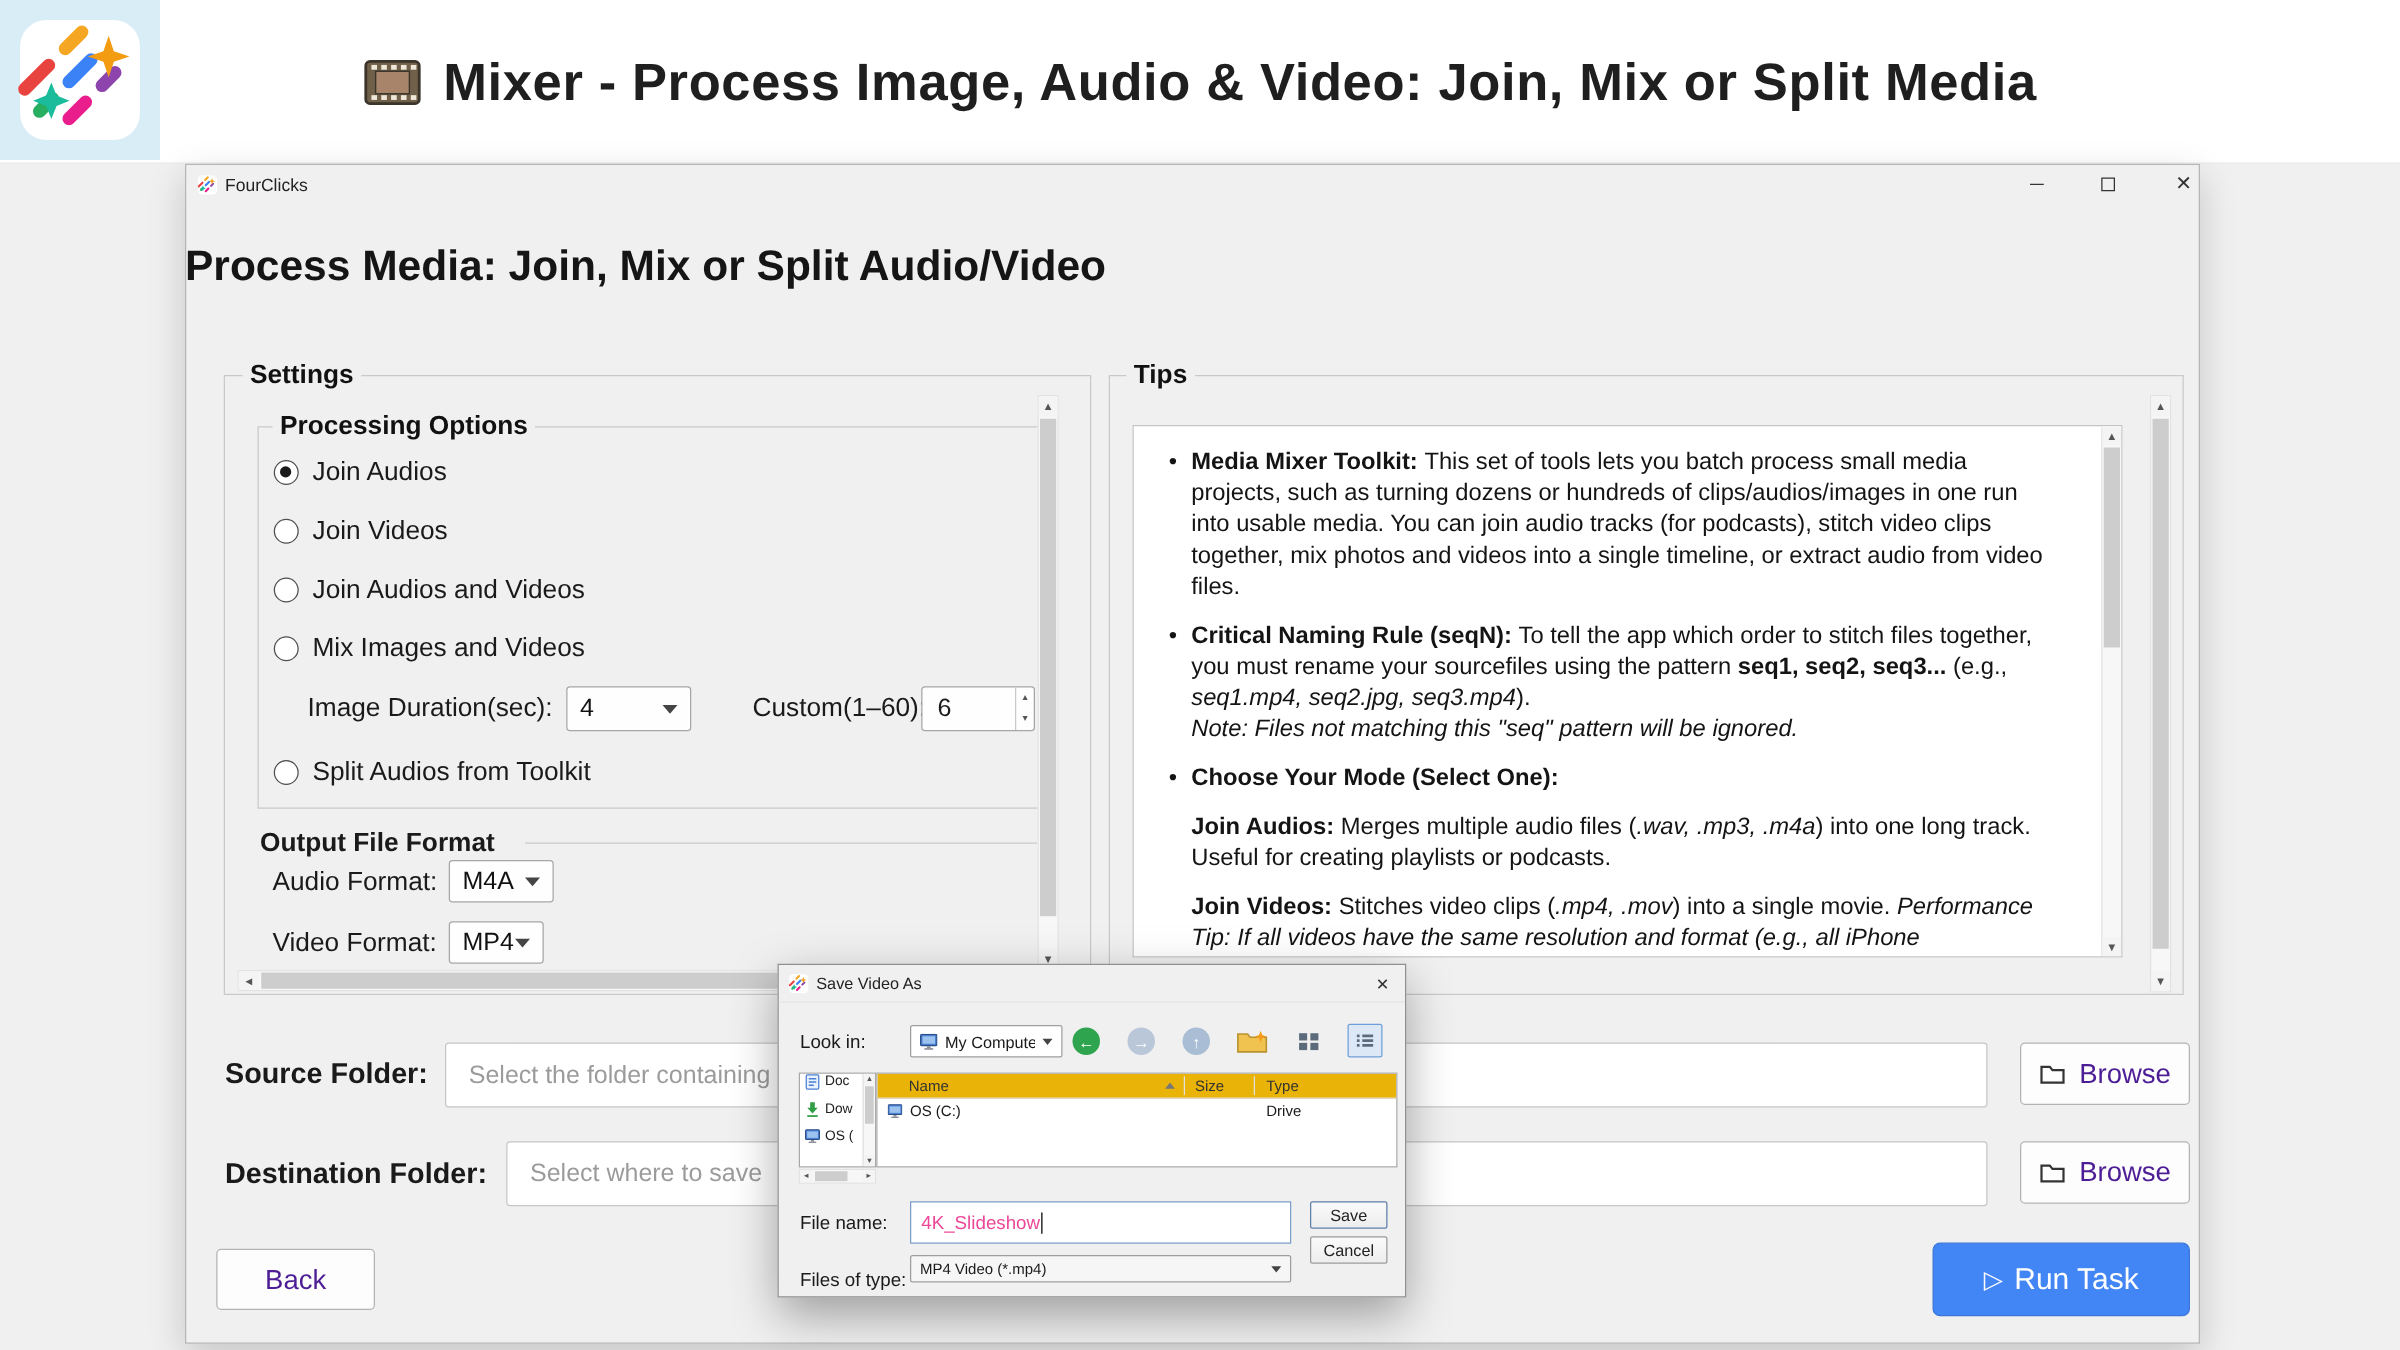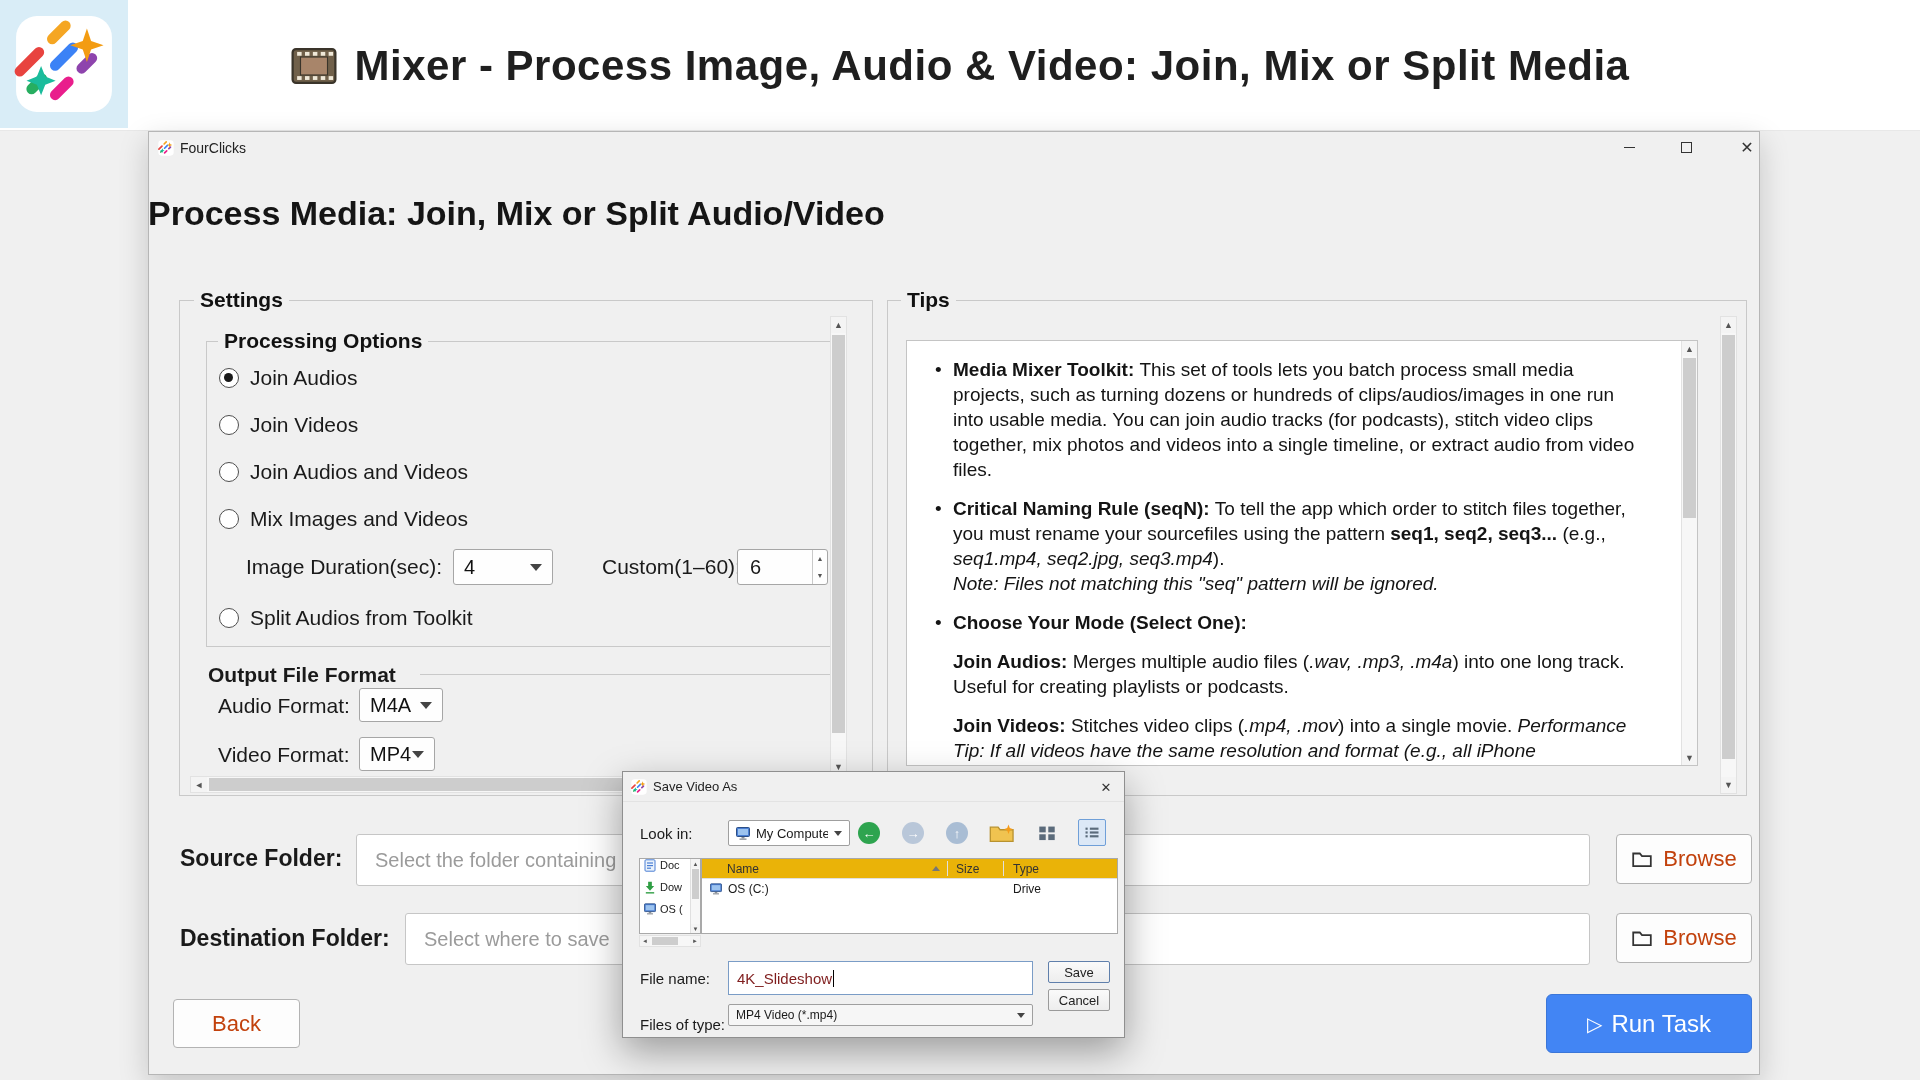--- a/index.html
+++ b/index.html
@@ -52,38 +52,38 @@
 
   
   .tips-area { position:absolute; background:#ffffff; border:1px solid #c4c4c4; overflow:hidden; }
   .tips-text { position:absolute; left:22px; top:16px; right:48px; font-size:19px; line-height:25px; color:#141414; }
   .tip-para { position:relative; padding-left:24px; margin-bottom:14px; }
   .tip-para.bullet .tip-bullet { position:absolute; left:6px; }
 
   
   .big-input { position:absolute; background:#fff; border:1px solid #c6c6c6; border-radius:3px; font-size:20px; padding:0 18px; color:#222; font-family:"Liberation Sans",sans-serif; }
   .big-input::placeholder { color:#9b9b9b; }
-  .btn { position:absolute; background:#fdfdfd; border:1px solid #b3b3b3; border-radius:4px; display:flex; align-items:center; justify-content:center; gap:10px; font-size:22px; color:#c2410c; cursor:default; }
+  .btn { position:absolute; background:#fdfdfd; border:1px solid #b3b3b3; border-radius:4px; display:flex; align-items:center; justify-content:center; gap:10px; font-size:22px; color:#4c1d95; cursor:default; }
   .btn-run { position:absolute; background:#4285f4; border:1px solid #3b76d8; border-radius:6px; display:flex; align-items:center; justify-content:center; gap:9px; font-size:24px; color:#ffffff; }
 
   
   .dialog { position:absolute; left:622px; top:771px; width:503px; height:267px; background:#f0f0f0; border:1px solid #8f8f8f; box-shadow:0 14px 36px rgba(0,0,0,.35); z-index:50; }
   .dlg-titlebar { position:absolute; left:0; top:0; width:100%; height:30px; border-bottom:1px solid #e3e3e3; }
   .dlg-title { position:absolute; left:30px; top:0; height:30px; line-height:30px; font-size:13px; color:#222; }
   .dlg-close { position:absolute; right:6px; top:5px; width:24px; height:21px; display:flex; align-items:center; justify-content:center; font-size:13px; color:#333; }
   .dlg-lbl { position:absolute; font-size:15px; color:#1a1a1a; white-space:nowrap; }
   .dlg-combo { position:absolute; background:#fff; border:1px solid #9f9f9f; border-radius:2px; display:flex; align-items:center; gap:6px; padding:0 7px; font-size:13px; }
   .nav-circle { position:absolute; width:22px; height:22px; border-radius:50%; display:flex; align-items:center; justify-content:center; color:#fff; font-size:13px; font-weight:bold; }
   .panel { position:absolute; background:#fff; border:1px solid #a9a9a9; overflow:hidden; }
   .side-item { display:flex; align-items:flex-start; gap:4px; height:22px; padding-left:4px; font-size:11px; color:#222; white-space:nowrap; overflow:hidden; }
   .list-header { position:absolute; left:0; top:0; right:0; height:20px; background:#eab308; border-bottom:1px solid #e0e0e0; font-size:12px; color:#333; }
   .col-div { position:absolute; top:2px; bottom:2px; width:1px; background:#e0e0e0; }
   .tri-up-sm { width:0; height:0; border-left:4px solid transparent; border-right:4px solid transparent; border-bottom:5px solid #777; }
   .sm-btn { position:absolute; background:linear-gradient(#fafafa,#ededed); border:1px solid #9a9a9a; border-radius:2px; display:flex; align-items:center; justify-content:center; font-size:13px; color:#222; }
-  .fn-field { position:absolute; background:#fff; border:1px solid #7a9cc6; display:flex; align-items:center; padding:0 8px; font-size:15px; color:#7f1d1d; }
+  .fn-field { position:absolute; background:#fff; border:1px solid #7a9cc6; display:flex; align-items:center; padding:0 8px; font-size:15px; color:#ec4899; }
   .caret { display:inline-block; width:1px; height:17px; background:#000; margin-left:1px; }
   .toggle-pressed { position:absolute; border:1px solid #6f9fd8; background:#dce8f6; border-radius:2px; display:flex; align-items:center; justify-content:center; }
 </style>
 </head>
 <body>
 
 <svg width="0" height="0" style="position:absolute">
   <defs>
     <symbol id="sym-logo" viewBox="0 0 48 48">
       <rect x="1" y="1" width="46" height="46" rx="10" fill="#ffffff"></rect>

